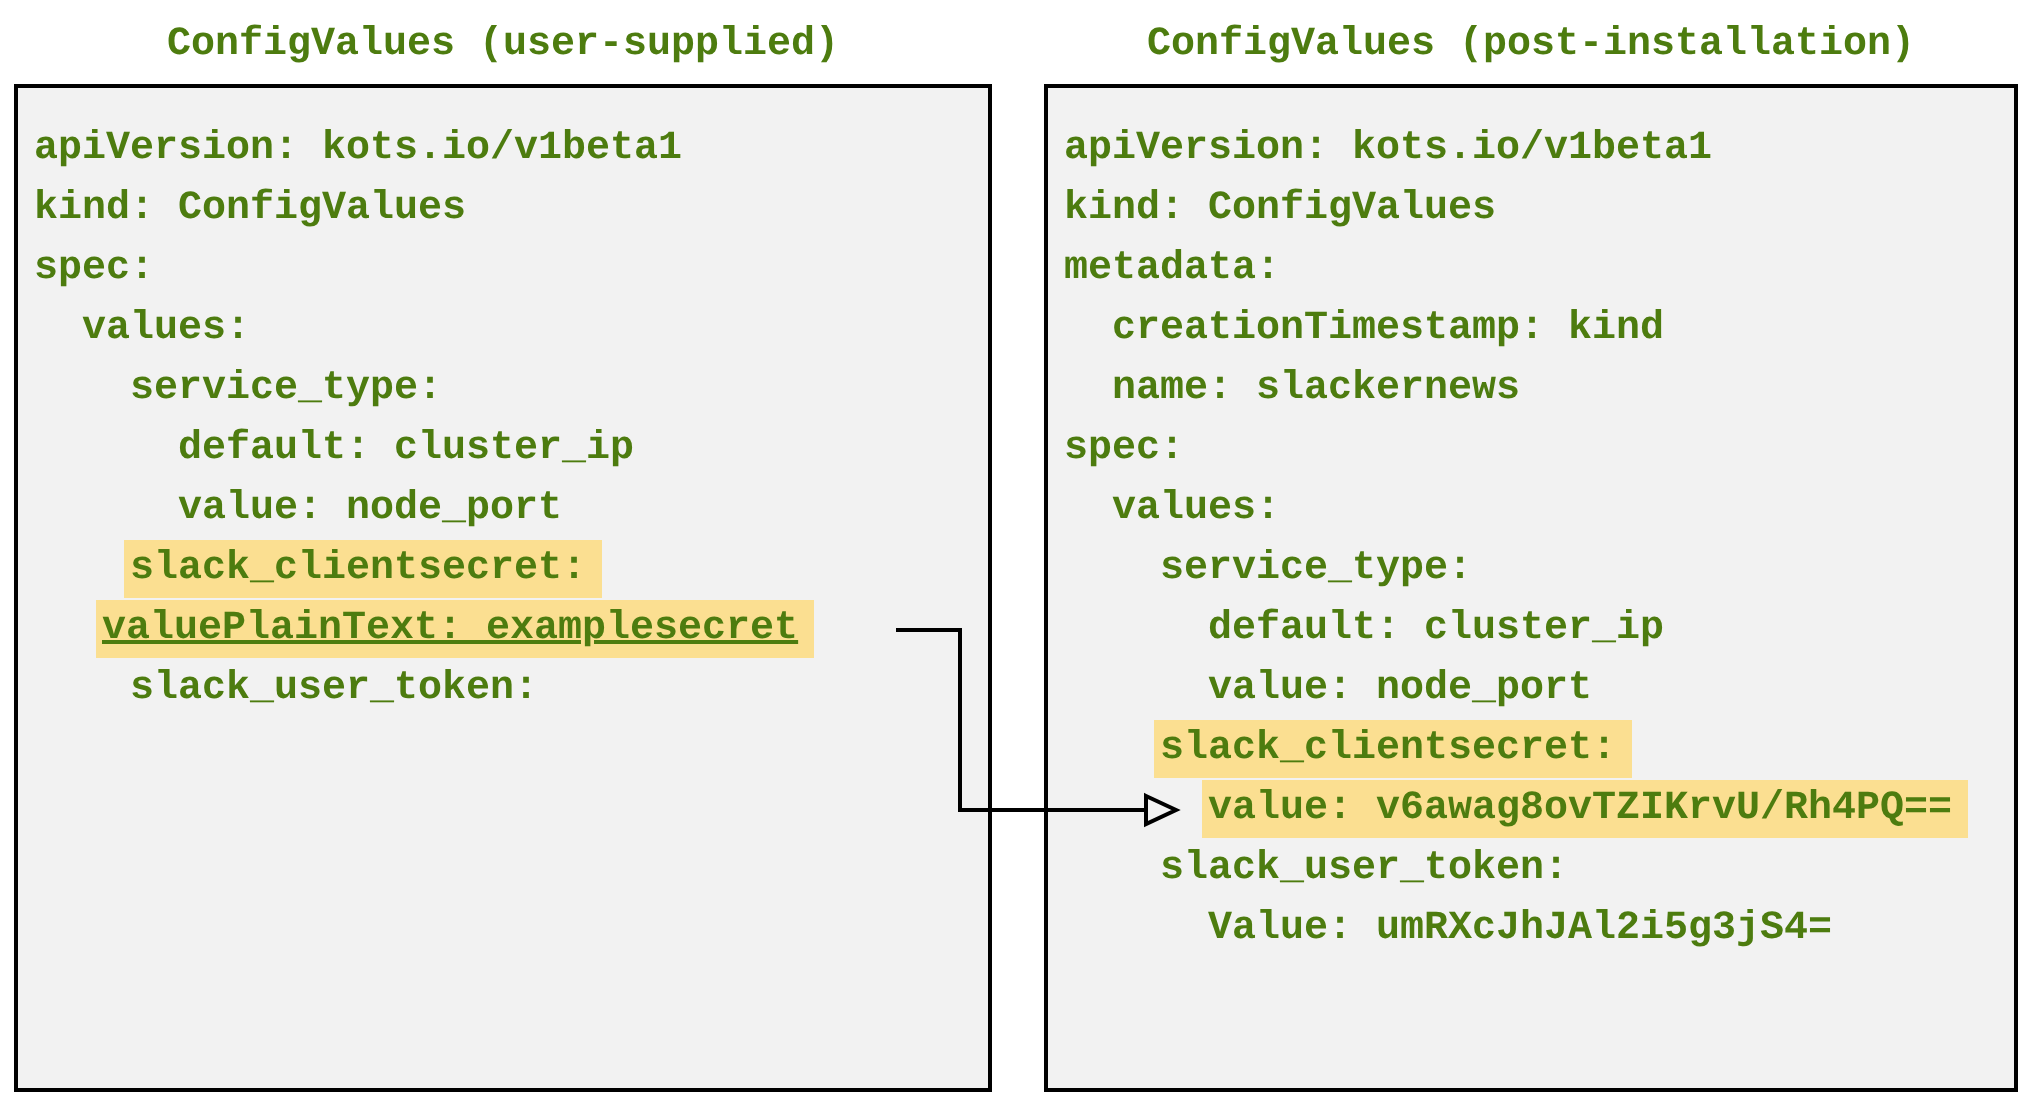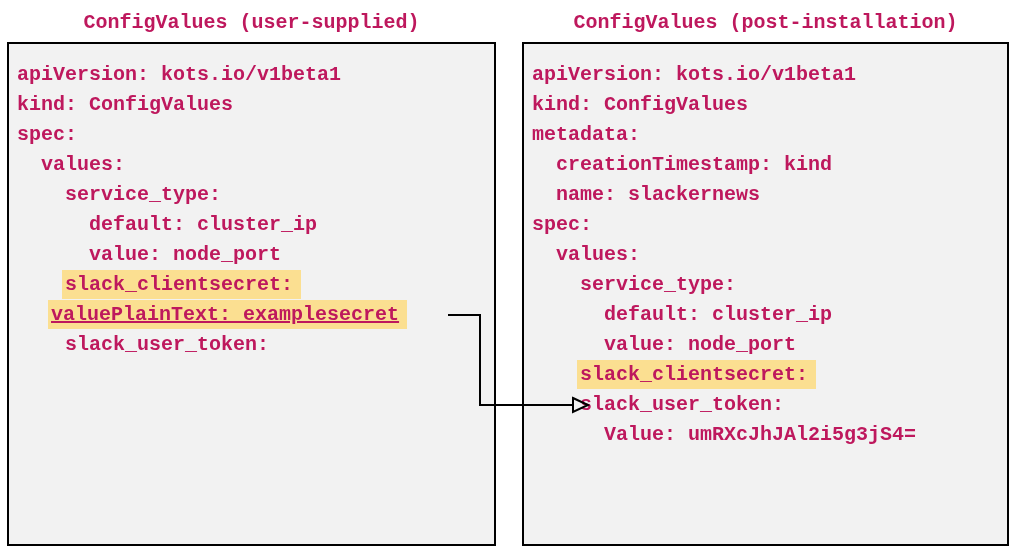--- a/index.html
+++ b/index.html
@@ -2,21 +2,21 @@
 <html style="--hl: #FBDF91; --panel-bg: #F2F2F2; --border: #000000;"><head>
 <meta charset="utf-8">
 <style>
   * { box-sizing: border-box; margin: 0; padding: 0; }
   html, body { width: 1019px; height: 559px; background: #ffffff; }
   .canvas {
     position: relative;
     width: 1019px; height: 559px;
     font-family: "Liberation Mono", "DejaVu Sans Mono", monospace;
     font-weight: bold;
-    color: #be185d;
+    color: #4d7c0f;
     overflow: hidden;
   }
   .col { position: absolute; top: 6px; }
   .col-left  { left: 7px;   width: 489px; }
   .col-right { left: 522px; width: 487px; }
   .panel-title {
     height: 36px; line-height: 34px;
     text-align: center;
     font-size: 20px;
   }
@@ -70,20 +70,21 @@
           <div class="code-line"><span class="txt" style="margin-left: -3px;">kind: ConfigValues</span></div>
           <div class="code-line"><span class="txt" style="margin-left: -3px;">metadata:</span></div>
           <div class="code-line"><span class="txt" style="margin-left: 21px;">creationTimestamp: kind</span></div>
           <div class="code-line"><span class="txt" style="margin-left: 21px;">name: slackernews</span></div>
           <div class="code-line"><span class="txt" style="margin-left: -3px;">spec:</span></div>
           <div class="code-line"><span class="txt" style="margin-left: 21px;">values:</span></div>
           <div class="code-line"><span class="txt" style="margin-left: 45px;">service_type:</span></div>
           <div class="code-line"><span class="txt" style="margin-left: 69px;">default: cluster_ip</span></div>
           <div class="code-line"><span class="txt" style="margin-left: 69px;">value: node_port</span></div>
           <div class="code-line"><span class="txt hl" style="margin-left: 45px;">slack_clientsecret:</span></div>
+          <div class="code-line"><span class="txt hl" style="margin-left: 69px;">value: v6awag8ovTZIKrvU/Rh4PQ==</span></div>
           <div class="code-line"><span class="txt" style="margin-left: 45px;">slack_user_token:</span></div>
           <div class="code-line"><span class="txt" style="margin-left: 69px;">Value: umRXcJhJAl2i5g3jS4=</span></div>
         </div>
     </div>
   </div>
 
   <svg class="arrow-overlay" viewBox="0 0 1019 559" xmlns="http://www.w3.org/2000/svg">
     <path d="M448 315 L480 315 L480 405 L573 405" fill="none" stroke="#000" stroke-width="2"></path>
     <path d="M573 398 L588 405 L573 412 Z" fill="none" stroke="#000" stroke-width="2" stroke-linejoin="miter"></path>
   </svg>

